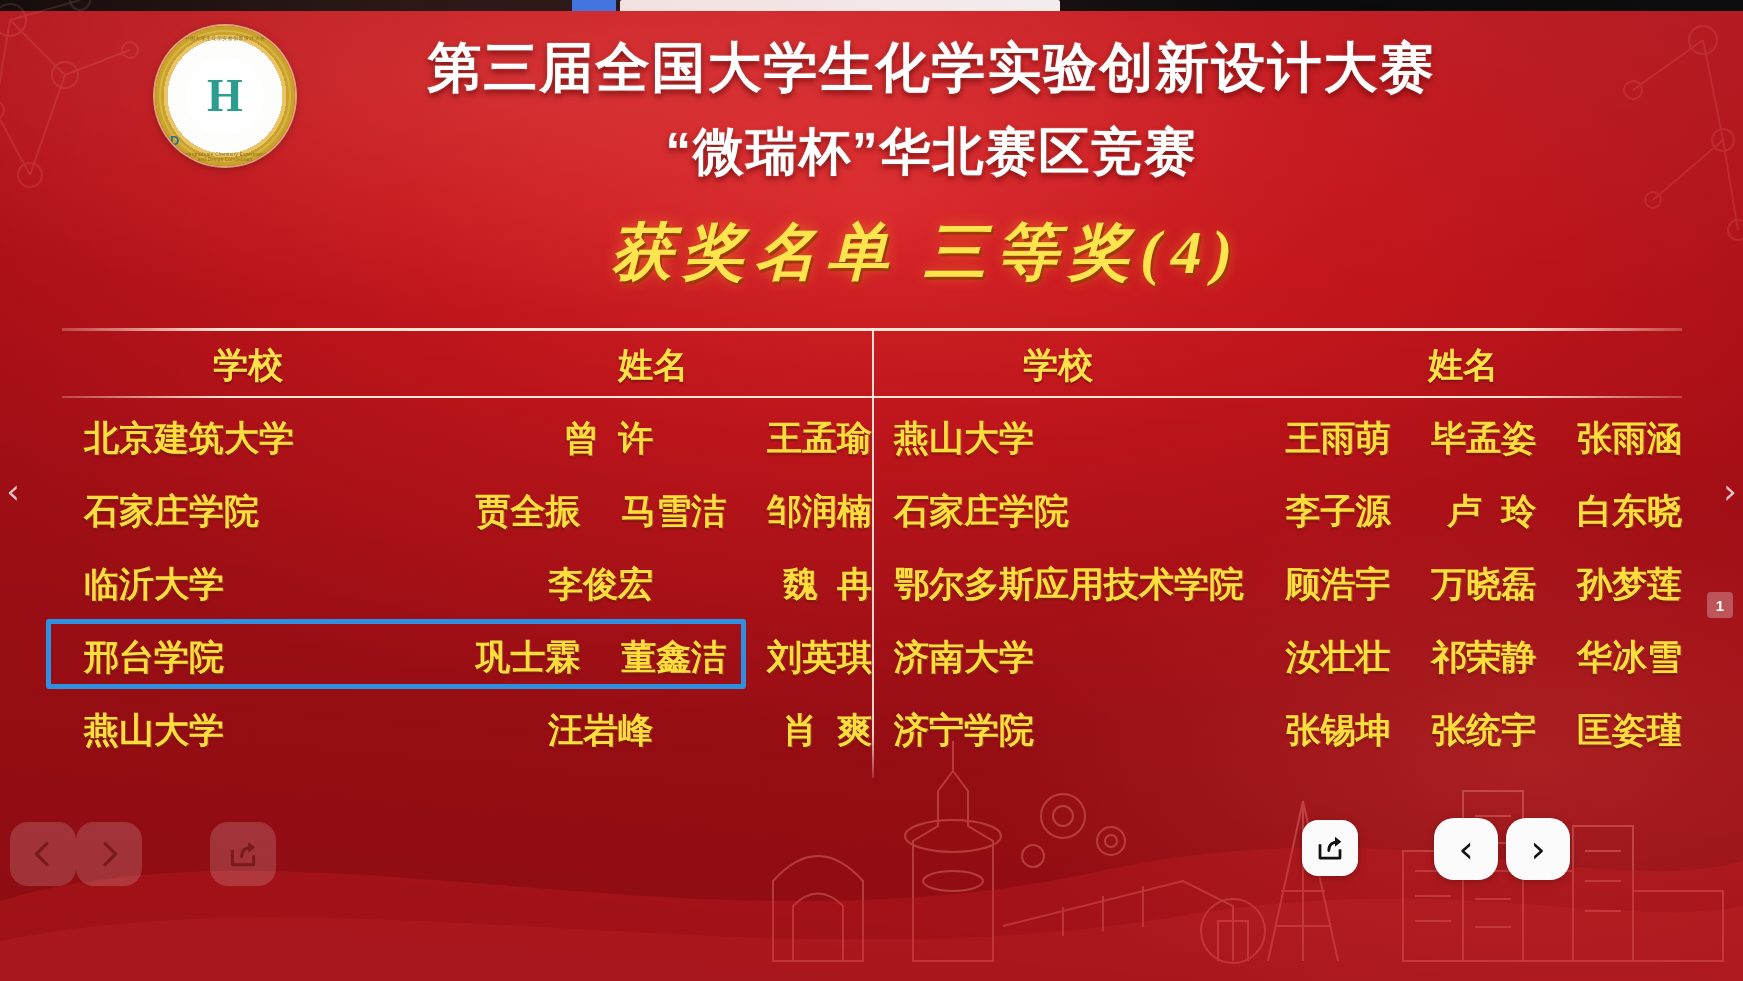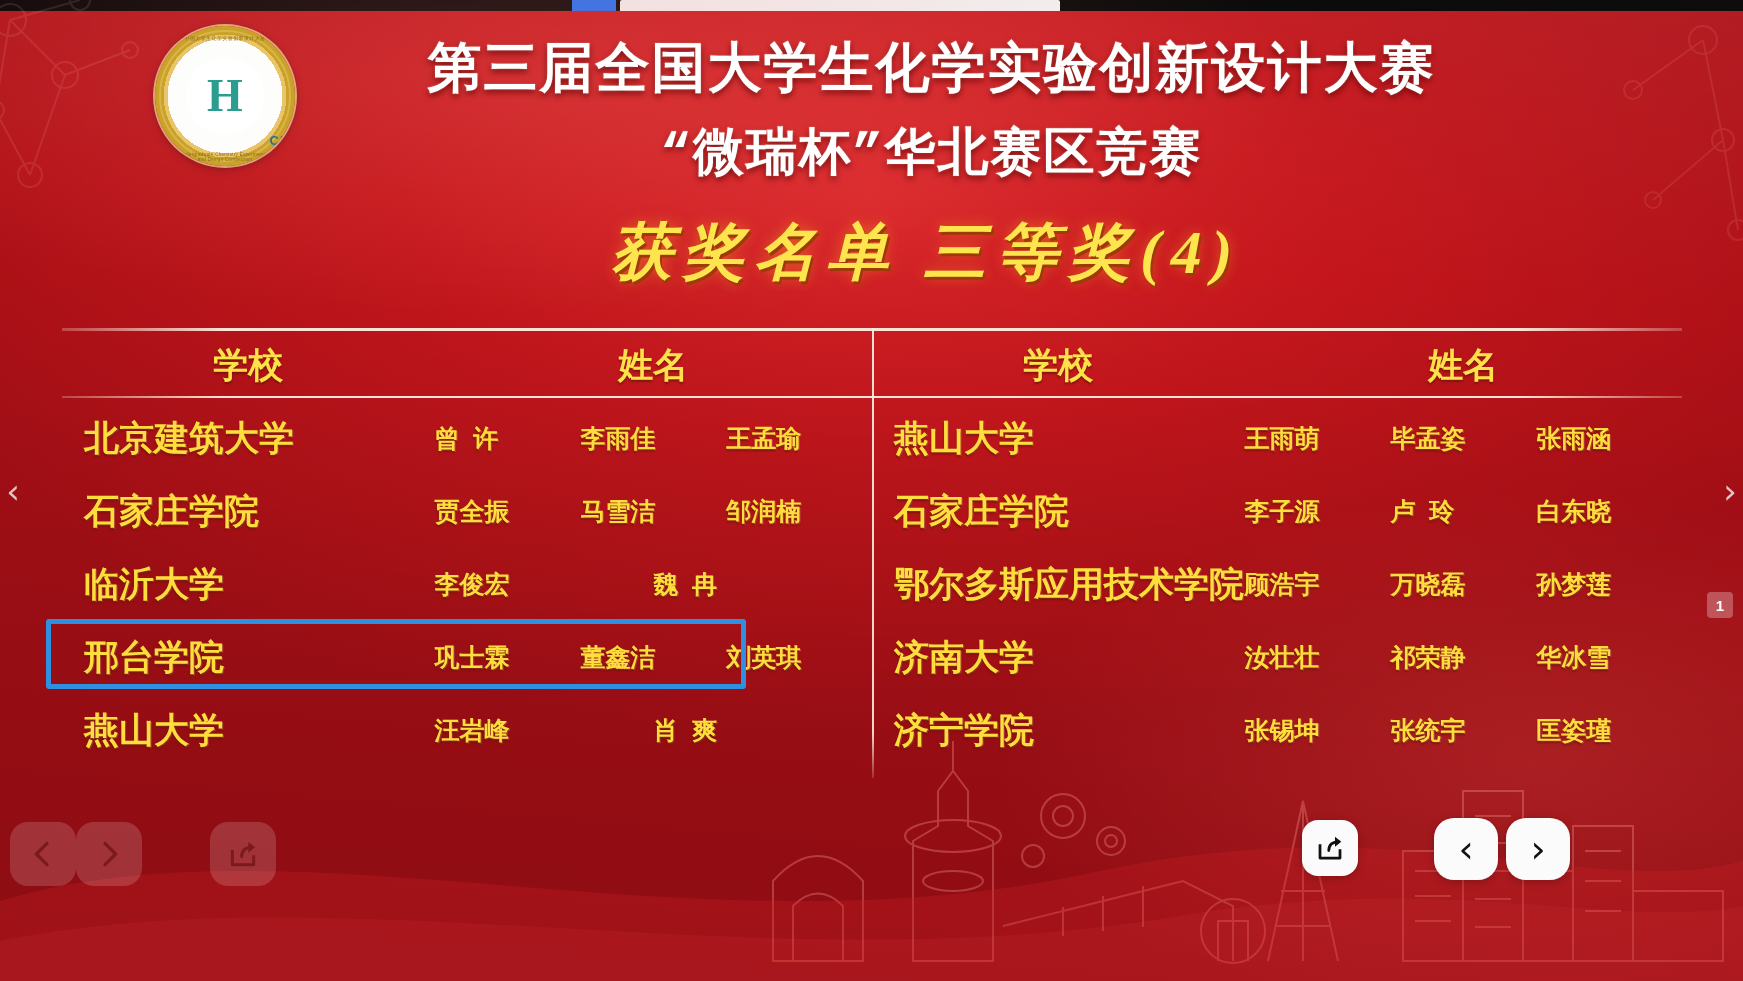--- a/index.html
+++ b/index.html
@@ -44,42 +44,42 @@
     overflow:hidden;
   }
   .emblem .ring{position:absolute;inset:4px;border-radius:50%;border:2px solid #d9b449;}
   .emblem .inner{
     position:absolute;left:50%;top:50%;transform:translate(-50%,-50%);
     width:78px;height:78px;border-radius:50%;background:#fff;
     display:flex;align-items:center;justify-content:center;
   }
   .emblem .hmark{font-size:46px;font-weight:700;color:#2a9d8f;line-height:1;font-family:"Liberation Serif",serif;}
   .emblem .cid{
-    position:absolute;left:0;right:0;bottom:18px;text-align:right;
+    position:absolute;left:0;right:0;bottom:18px;text-align:left;
     font-size:13px;letter-spacing:1px;color:#2a6f97;font-weight:700;
   }
   .emblem .arcTxt{
     position:absolute;left:0;right:0;top:9px;text-align:center;
     font-size:5px;color:#8a6a1f;letter-spacing:.4px;
   }
   .emblem .arcTxt2{
     position:absolute;left:0;right:0;bottom:4px;text-align:center;
     font-size:4.5px;color:#8a6a1f;letter-spacing:.3px;
   }
 
   
   .title1,.title2{
     position:absolute;left:0;width:1743px;text-align:center;
     color:#ffffff;font-weight:700;letter-spacing:2px;
     font-family:"Liberation Sans","DejaVu Sans",sans-serif;
     text-shadow:0 3px 6px rgba(90,0,0,.75), 0 0 2px rgba(255,210,180,.6);
     padding-left:120px;box-sizing:border-box;
   }
   .title1{top:32px;font-size:54px;}
-  .title2{top:118px;font-size:51px;font-family:Liberation Mono, monospace;}
+  .title2{top:118px;font-size:51px;}
 
   .subtitle{
     position:absolute;left:0;width:1743px;text-align:center;top:210px;
     font-size:62px;font-weight:700;letter-spacing:10px;
     font-family:"Liberation Serif","DejaVu Serif",serif;
     font-style:italic;
     color:#ffe54d;
     text-shadow:2px 3px 0 #9c3b06, 0 0 14px rgba(255,180,40,.45);
     padding-left:110px;box-sizing:border-box;
   }
@@ -107,22 +107,22 @@
 
   .rows{position:absolute;top:74px;left:0;right:0;}
   .row{height:73px;display:flex;align-items:center;position:relative;}
   .c-school{
     width:46%;padding-left:22px;box-sizing:border-box;
     color:#ffdd3c;font-size:35px;font-weight:700;white-space:nowrap;
     text-shadow:0 2px 2px rgba(110,20,0,.8), 1px 1px 0 rgba(255,255,200,.25);
   }
   .c-names{width:54%;display:flex;align-items:center;}
   .nm{
-    flex:1;text-align:left;
-    color:#ffdd3c;font-size:25px;font-weight:700;white-space:nowrap;
+    flex:1;text-align:right;
+    color:#ffdd3c;font-size:35px;font-weight:700;white-space:nowrap;
     text-shadow:0 2px 2px rgba(110,20,0,.8), 1px 1px 0 rgba(255,255,200,.25);
   }
   .nm .sp{display:inline-block;width:.55em;}
 
   
   .row.hl{}
   .hlbox{
     position:absolute;left:-16px;top:-2px;width:700px;height:70px;
     border:5px solid #2f8fe0;border-radius:3px;box-sizing:border-box;
     pointer-events:none;
@@ -265,21 +265,20 @@
     <div class="tbl left">
       <div class="hrow">
         <div class="hcell school">学校</div>
         <div class="hcell name">姓名</div>
       </div>
       <div class="rows">
           <div class="row">
             <div class="c-school">北京建筑大学</div>
             <div class="c-names">
               <div class="nm">曾<span class="sp"></span>许</div>
-              <div class="nm">李雨佳</div>
               <div class="nm">王孟瑜</div>
             </div>
           </div>
           <div class="row">
             <div class="c-school">石家庄学院</div>
             <div class="c-names">
               <div class="nm">贾全振</div>
               <div class="nm">马雪洁</div>
               <div class="nm">邹润楠</div>
             </div>

